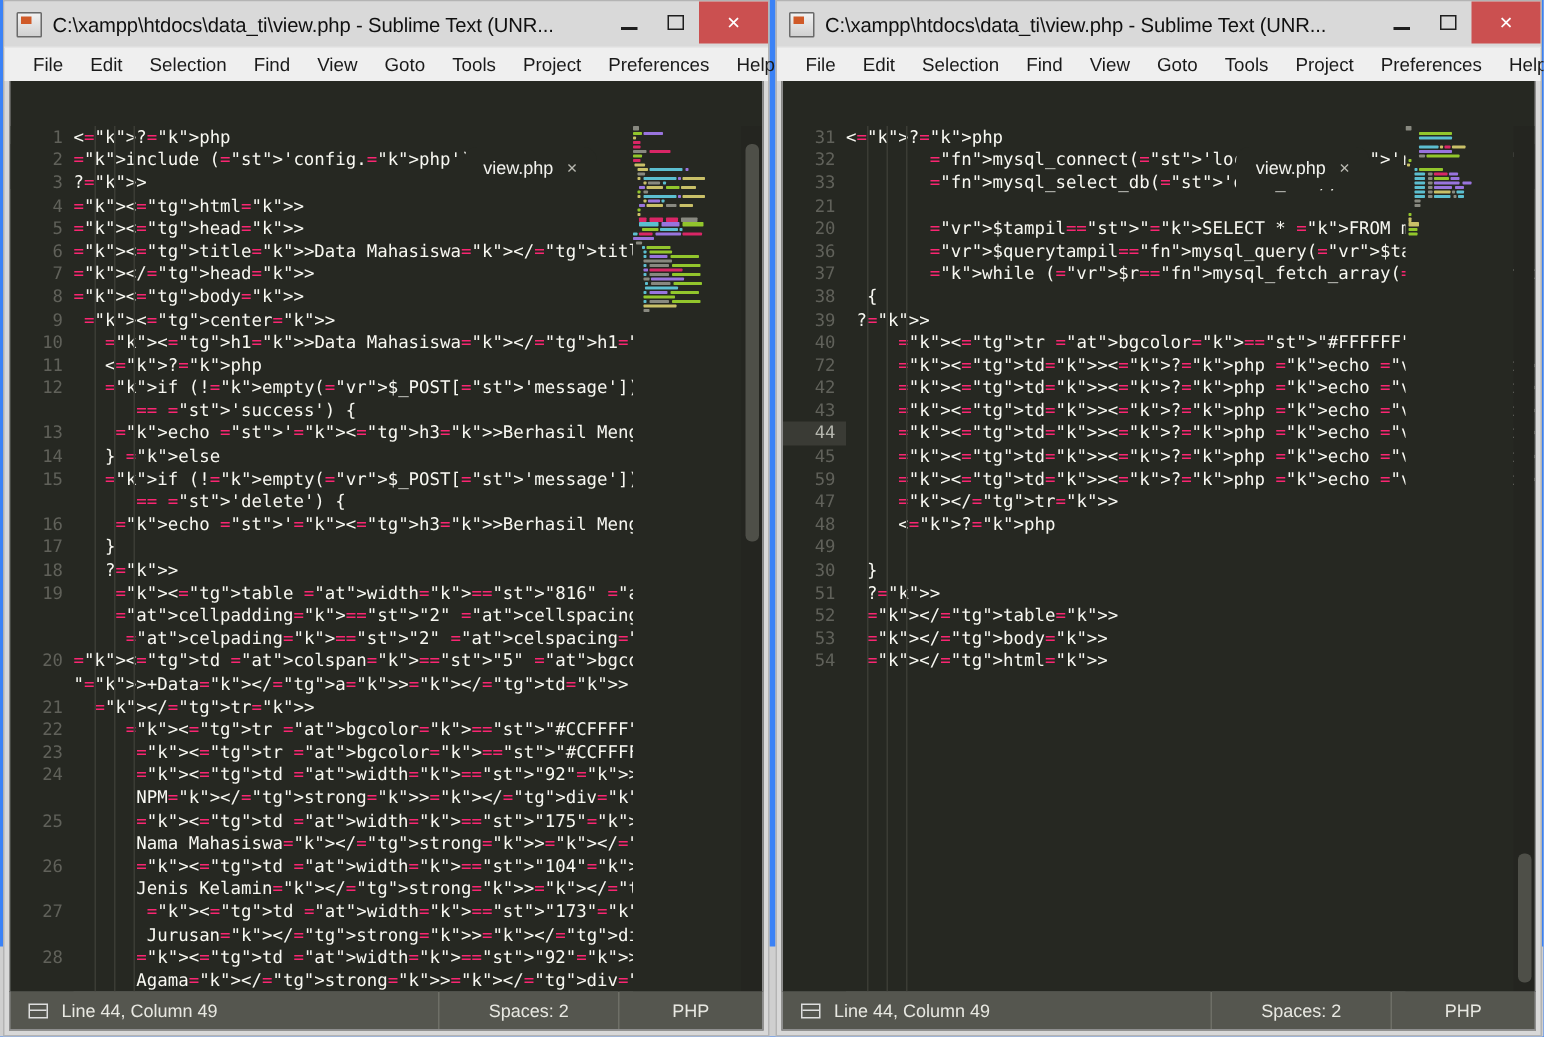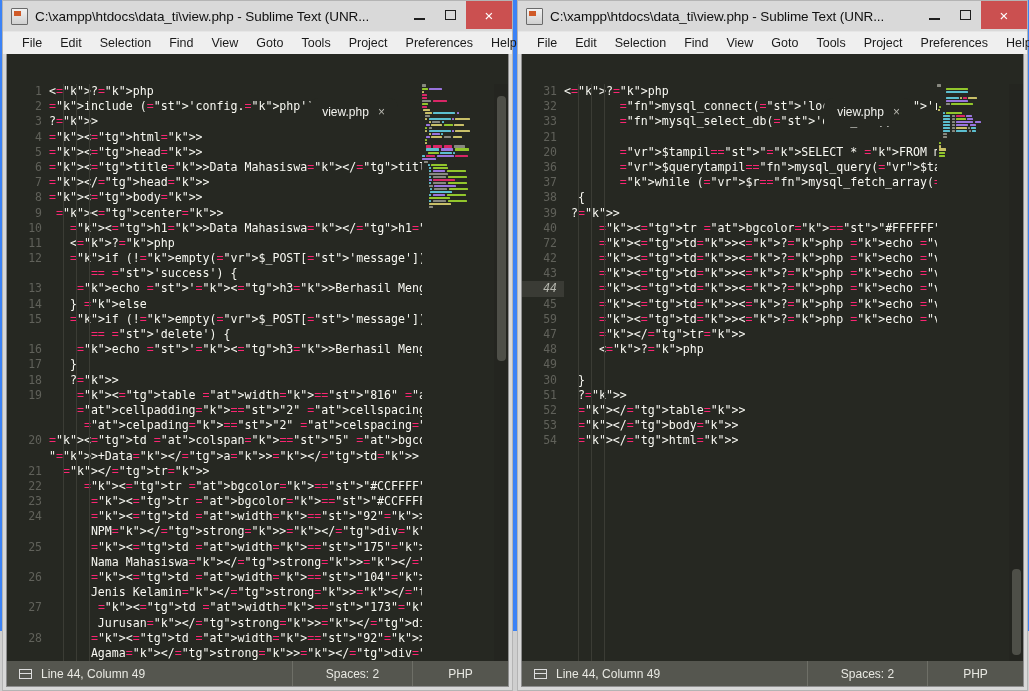--- a/index.html
+++ b/index.html
@@ -94,21 +94,21 @@
          border-top:7px solid #cfcfc7;}
 
   .codearea{position:absolute;left:0;right:0;top:30px;bottom:0;background:#262822;overflow:hidden;}
 
   .gutter{
     position:absolute;left:0;top:0;bottom:0;width:42px;background:#262822;
     font-family:"DejaVu Sans Mono", monospace;font-size:11.5px;color:#60615a;
     text-align:right;
   }
   .gut-line{height:15.2px;line-height:15.2px;padding-right:7px;box-sizing:border-box;}
-  .gut-line.cur{background:#3a3b35;color:#b5b6ae;font-style:italic;}
+  .gut-line.cur{background:#3a3b35;color:#b5b6ae;}
 
   .code{
     position:absolute;left:42px;top:0;bottom:0;right:0;
     font-family:"DejaVu Sans Mono", monospace;
     font-size:11.6px;
     color:#f8f8f2;
     white-space:pre;
   }
   .cl{height:15.2px;line-height:15.2px;}
   .indent-guide{position:absolute;top:0;bottom:0;width:1px;background:#3b3c35;}

